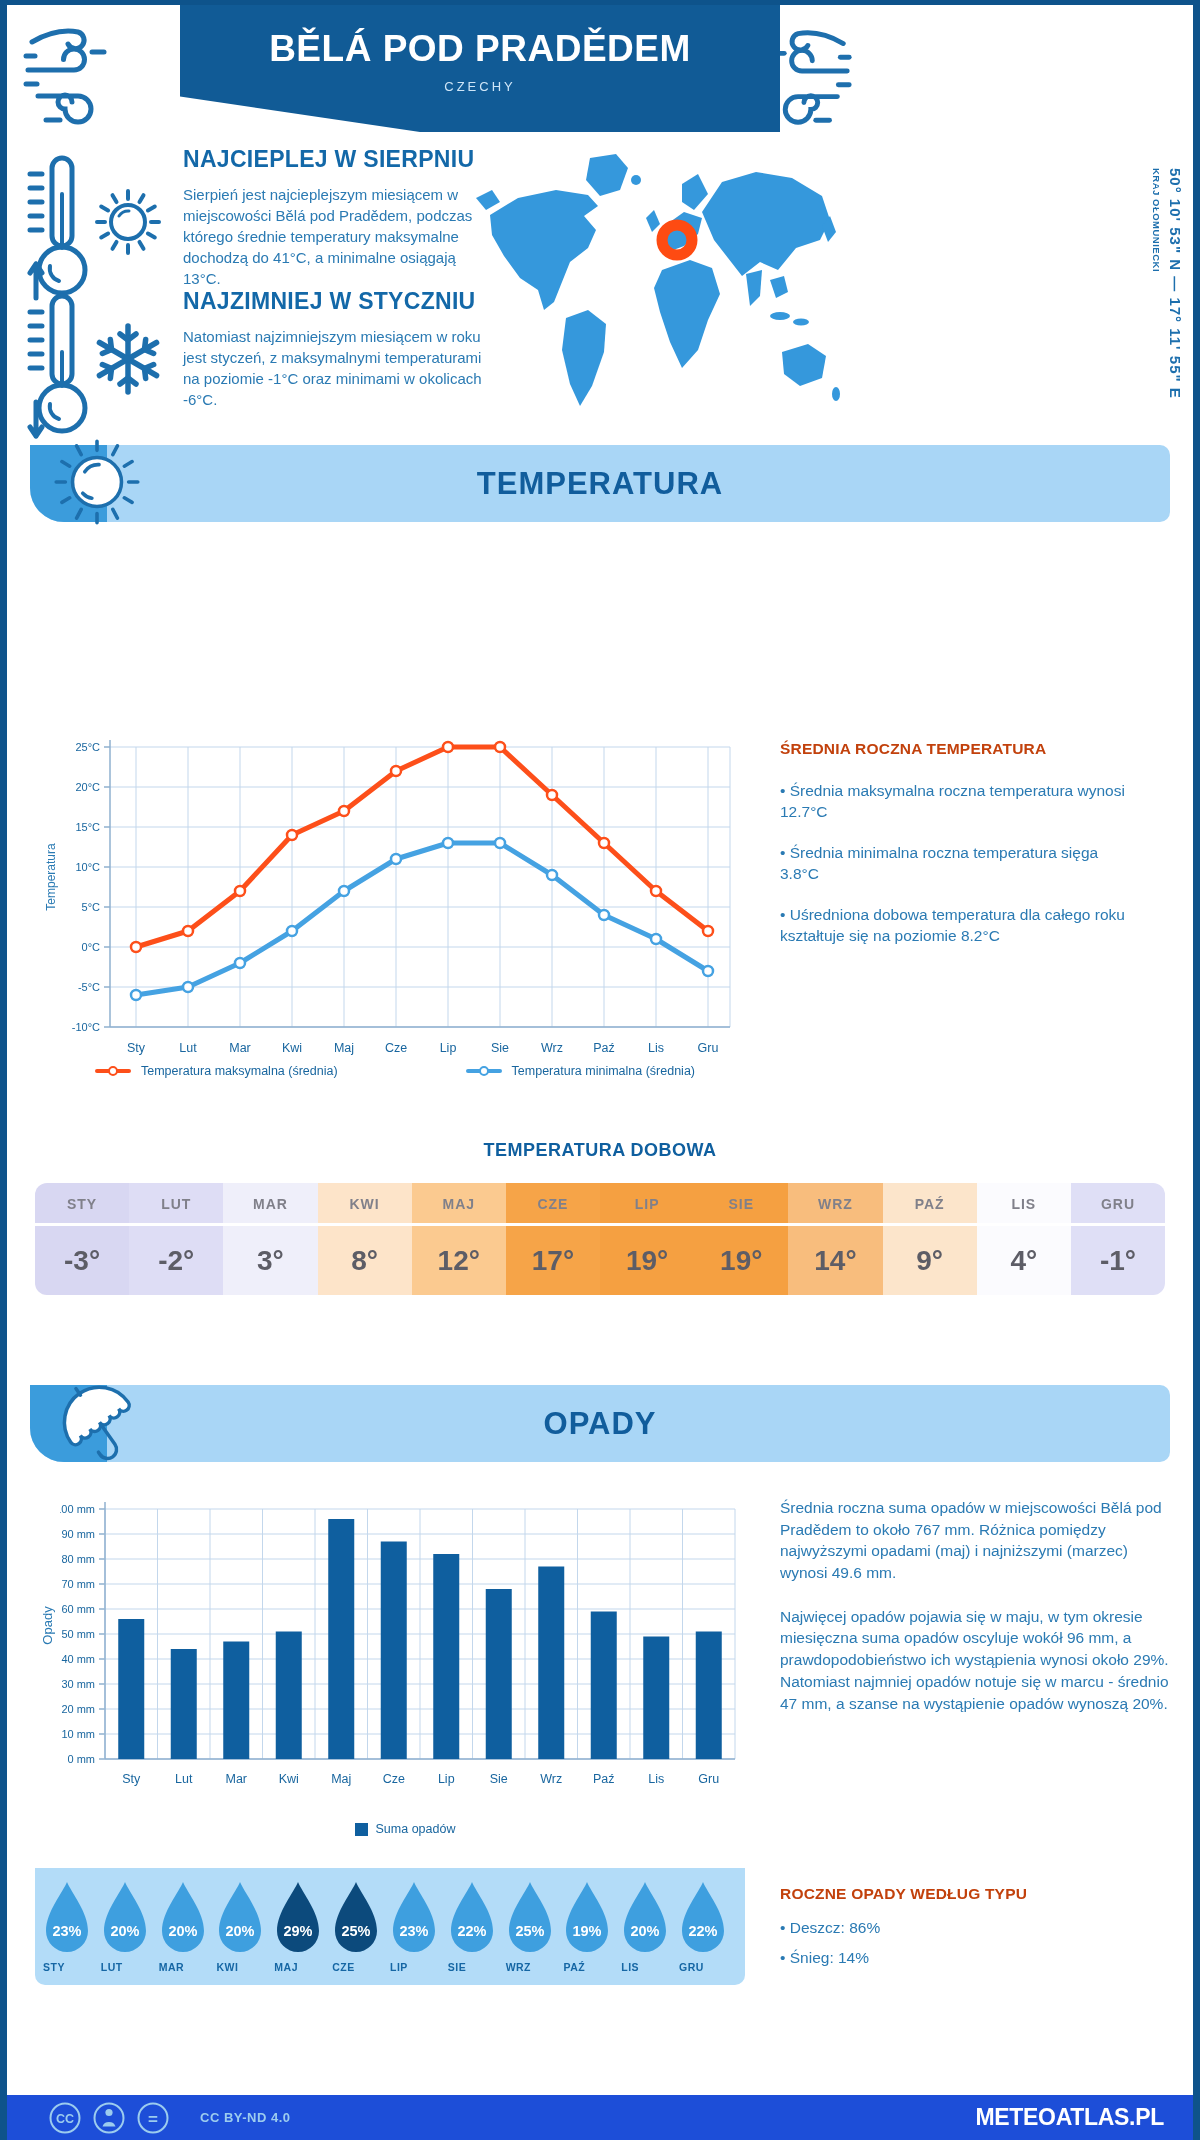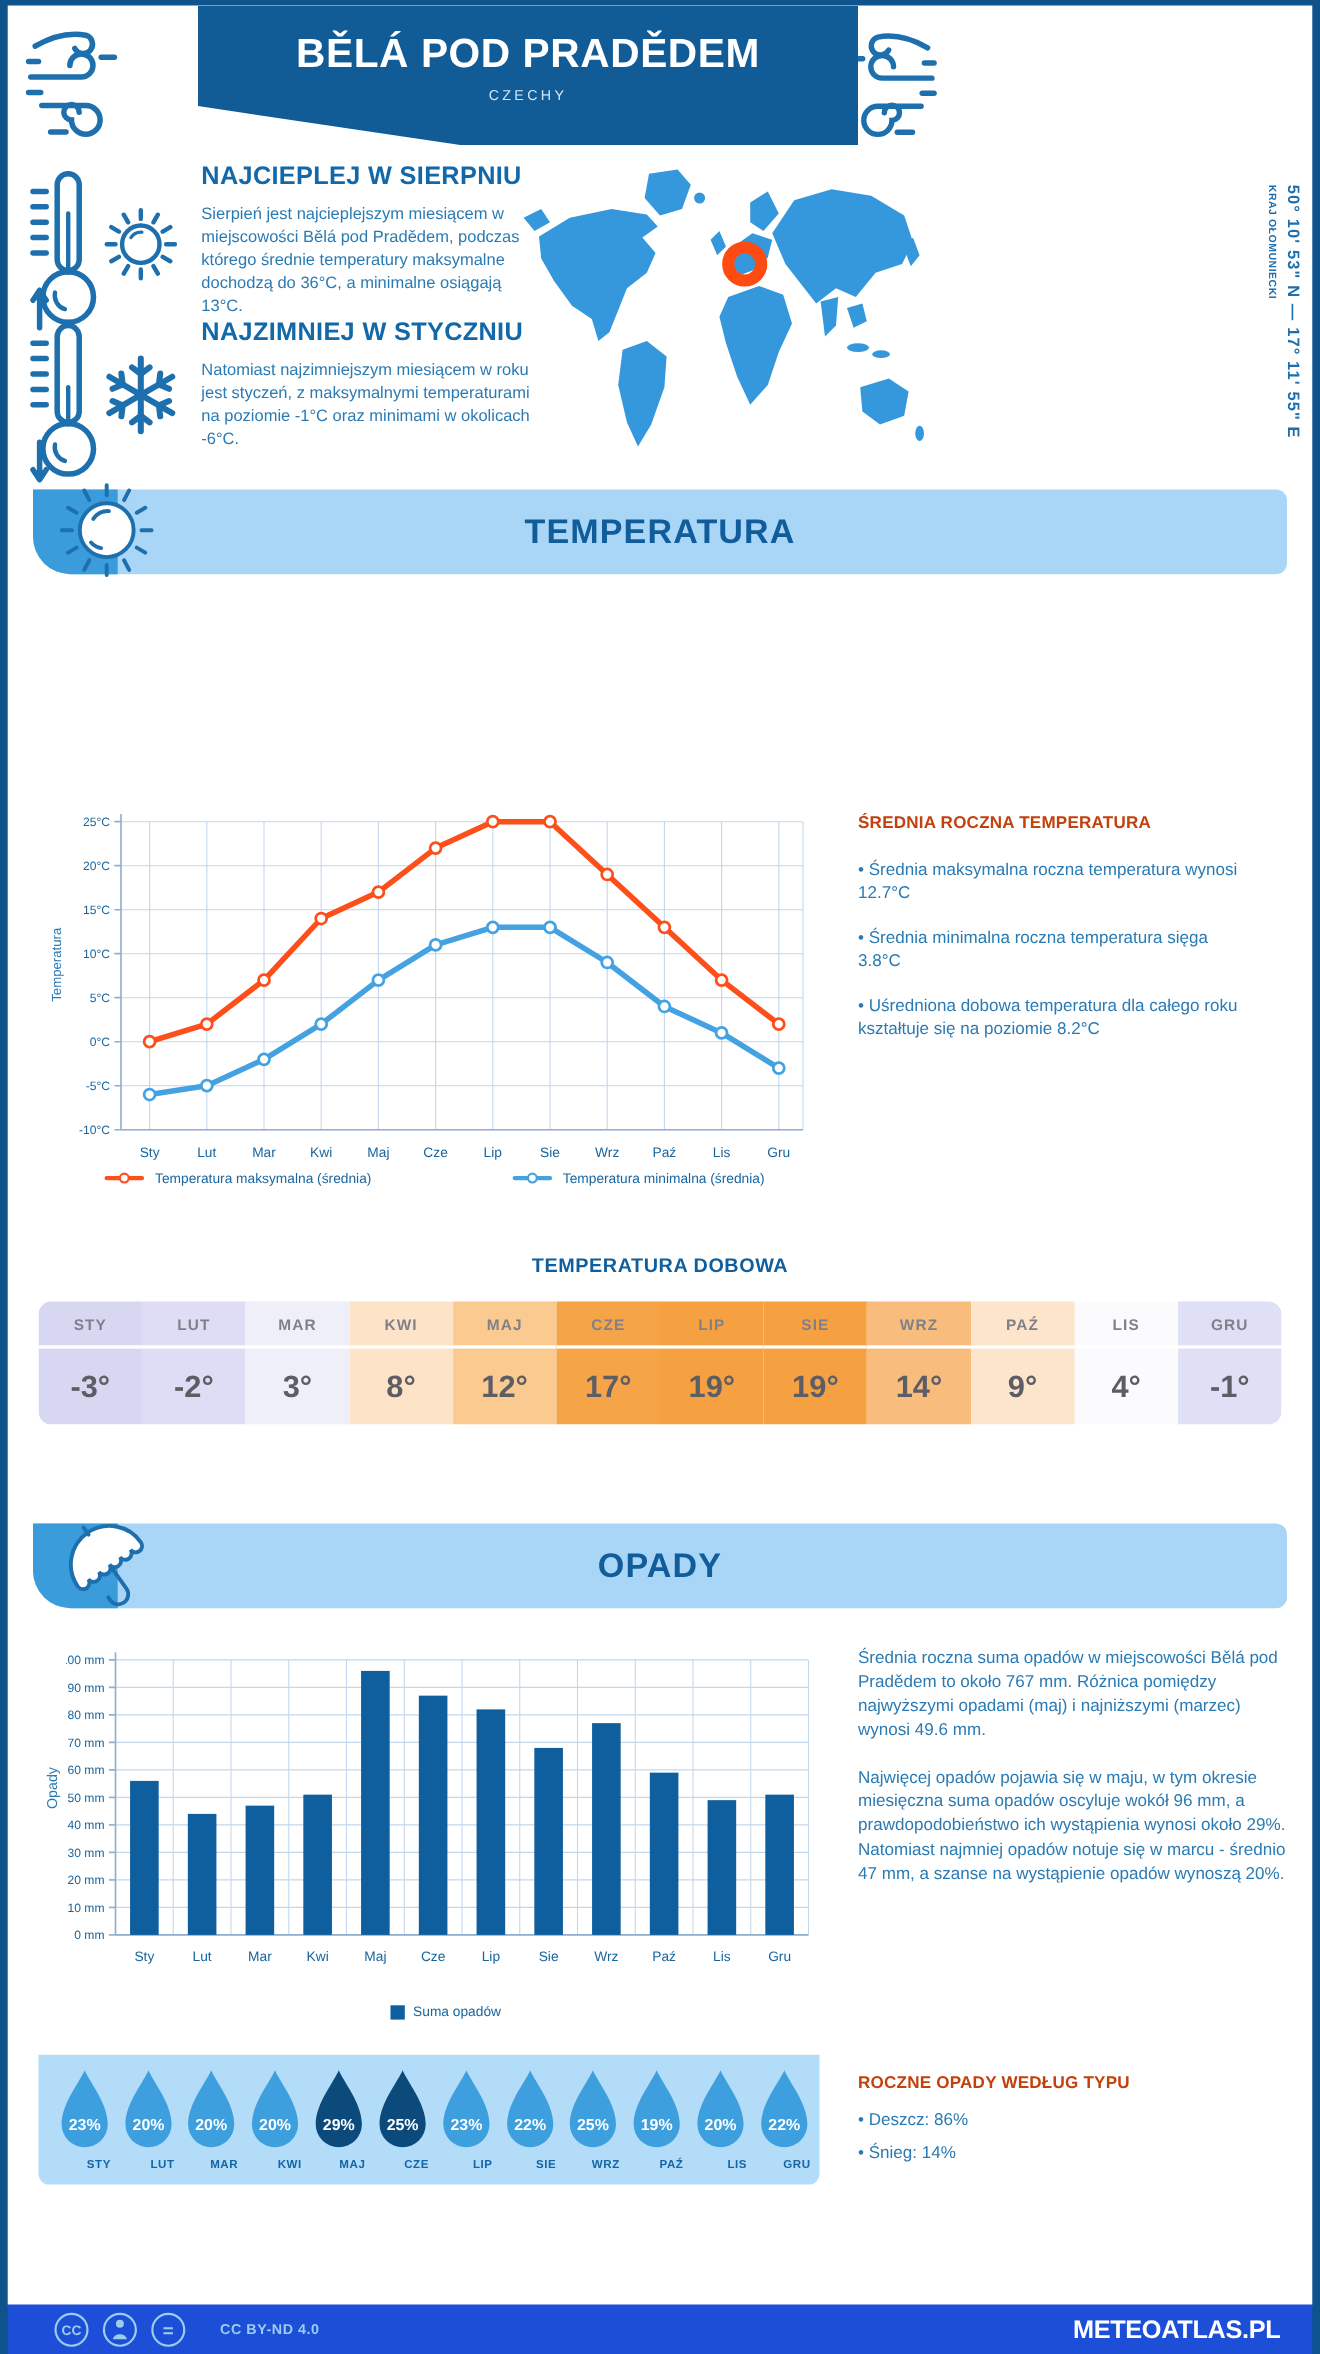--- a/index.html
+++ b/index.html
@@ -52,21 +52,21 @@
      border-radius:12px;overflow:hidden;}
   .dt-cell{flex:1;}
   .dt-head{height:40px;line-height:42px;text-align:center;font-size:14px;font-weight:bold;color:#80808a;
      border-bottom:3px solid #fff;letter-spacing:1px;}
   .dt-val{height:69px;line-height:69px;text-align:center;font-size:28px;font-weight:bold;color:#5d5d66;}
   
   .chance-panel{position:absolute;left:35px;top:1868px;width:710px;}
   .chance-header{height:31px;background:#2d95d8;border-radius:10px 10px 0 0;text-align:center;
      line-height:31px;color:#fff;font-weight:bold;font-size:16px;letter-spacing:.5px;}
   .chance-body{background:#b3dcf8;border-radius:0 0 10px 10px;display:flex;padding:12px 8px 12px;}
-  .drop{flex:1;text-align:right;}
+  .drop{flex:1;text-align:left;}
   .drop-pct{font:bold 14.5px "Liberation Sans",sans-serif;fill:#fff;}
   .drop-month{margin-top:3px;font-size:10.5px;font-weight:bold;color:#1566a4;letter-spacing:.5px;}
   
   .footer{position:absolute;left:0;top:2095px;width:1200px;height:45px;background:#1d4ed8;
      display:flex;align-items:center;}
   .cc-icons{margin-left:48px;}
   .cc-text{margin-left:12px;font-size:13px;font-weight:bold;color:#9cccee;letter-spacing:.5px;}
   .site{margin-left:auto;margin-right:36px;font-size:23px;font-weight:bold;color:#fff;letter-spacing:-.3px;}
 </style>
 </head>
@@ -113,21 +113,21 @@
     </g>
   </svg>
   <svg class="abs" style="left:88px;top:176px" width="80" height="88" viewBox="0 0 80 88">
     <g fill="none" stroke="#1d6fad" stroke-width="4" stroke-linecap="round">
       <circle cx="40" cy="46" r="17"></circle>
       <path d="M31 40 a11 11 0 0 1 10 -5" stroke-width="3"></path>
       <path d="M63 46L71 46M59.9 57.5L66.8 61.5M51.5 65.9L55.5 72.8M40 69L40 77M28.5 65.9L24.5 72.8M20.1 57.5L13.2 61.5M17 46L9 46M20.1 34.5L13.2 30.5M28.5 26.1L24.5 19.2M40 23L40 15M51.5 26.1L55.5 19.2M59.9 34.5L66.8 30.5"></path>
     </g>
   </svg>
   <div class="hl-heading" style="left:183px;top:146px">NAJCIEPLEJ W SIERPNIU</div>
-  <div class="hl-text" style="left:183px;top:184px">Sierpień jest najcieplejszym miesiącem w miejscowości Bělá pod Pradědem, podczas którego średnie temperatury maksymalne dochodzą do 36°C, a minimalne osiągają 13°C.</div>
+  <div class="hl-text" style="left:183px;top:184px">Sierpień jest najcieplejszym miesiącem w miejscowości Bělá pod Pradědem, podczas którego średnie temperatury maksymalne dochodzą do 41°C, a minimalne osiągają 13°C.</div>
 
   <svg class="abs" style="left:26px;top:290px" width="64" height="150" viewBox="0 0 64 150">
     <g fill="none" stroke="#1d6fad" stroke-width="5" stroke-linecap="round">
       <path d="M4 22 h12 M4 36 h12 M4 50 h12 M4 64 h12 M4 78 h12"></path>
       <rect x="26" y="6" width="20" height="88" rx="10"></rect>
       <circle cx="36" cy="118" r="23"></circle>
       <path d="M36 62 V96" stroke-width="4"></path>
       <path d="M24 114 a13 13 0 0 0 9 15" stroke-width="4"></path>
       <path d="M10 112 V146 M10 146 l-6 -9 M10 146 l6 -9"></path>
     </g>

